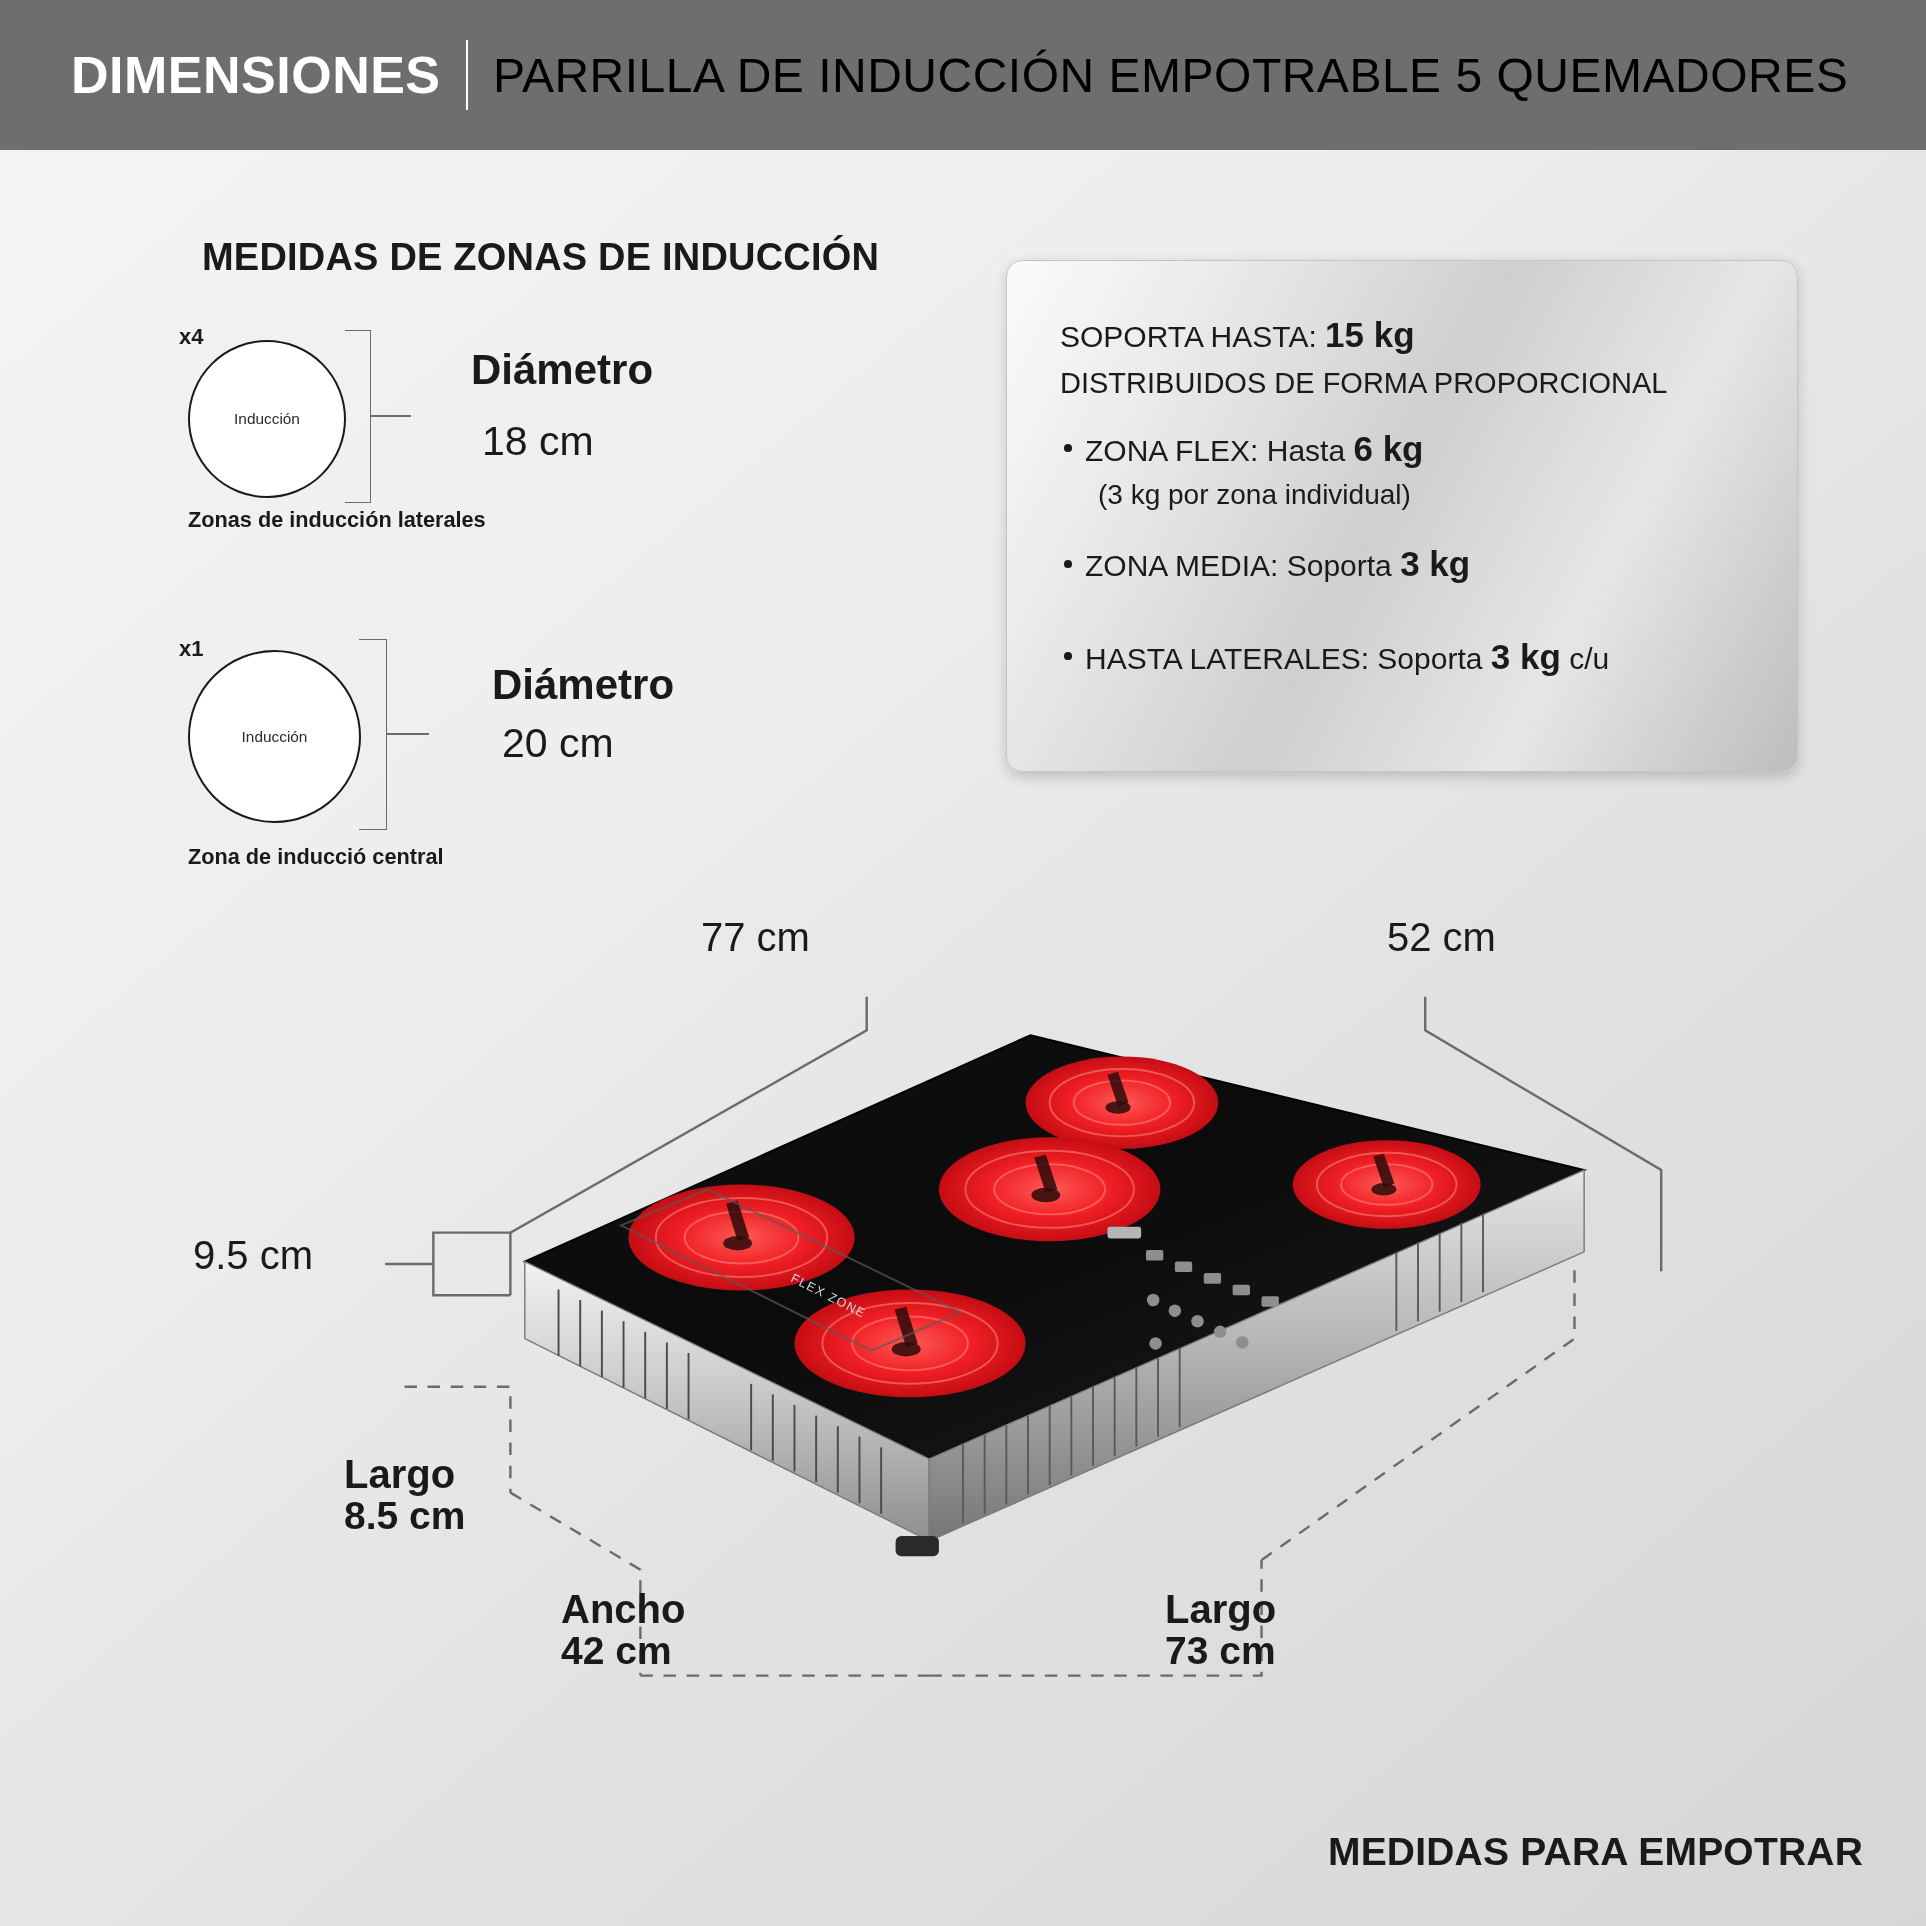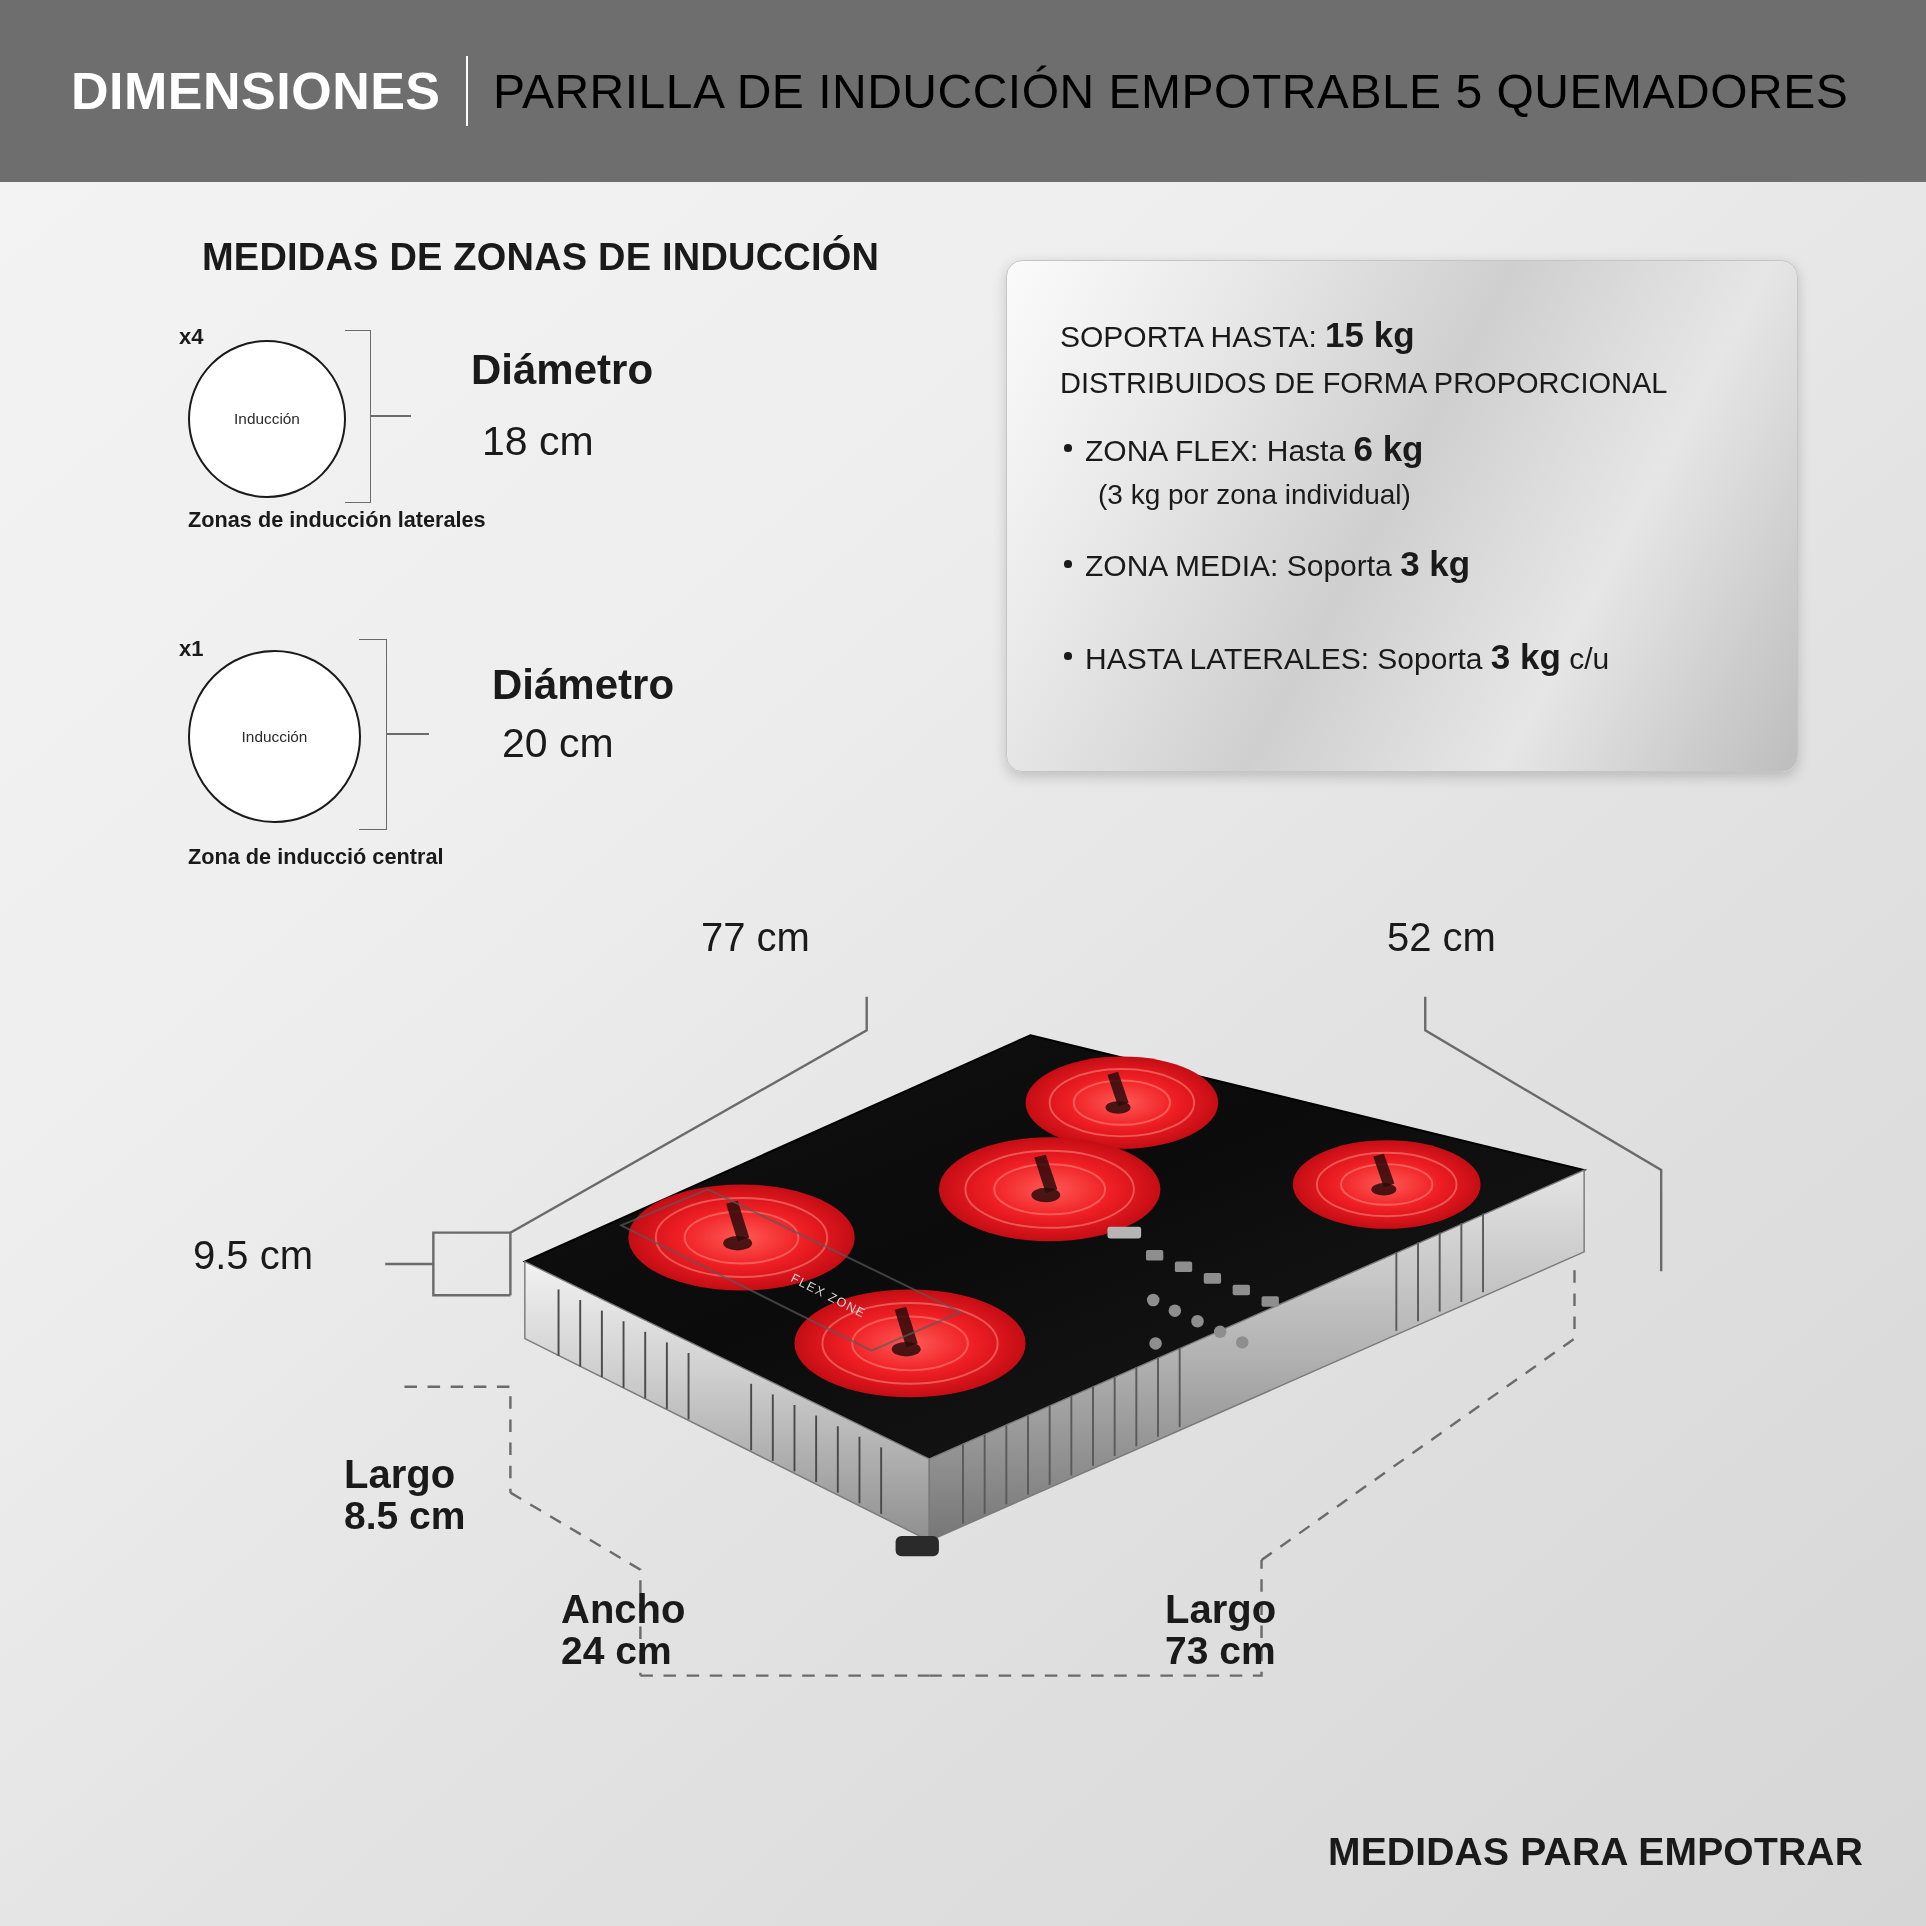--- a/index.html
+++ b/index.html
@@ -15,21 +15,21 @@
     width: 1926px;
     height: 1926px;
     background: linear-gradient(140deg, #f4f4f4 0%, #eeeeee 35%, #e2e2e2 62%, #d6d6d6 100%);
   }
 
   
   .header {
     position: absolute;
     left: 0; top: 0;
     width: 1926px;
-    height: 182px;
+    height: 150px;
     background: #6e6e6e;
     display: flex;
     align-items: center;
   }
   .header-title {
     color: #ffffff;
     font-size: 52px;
     font-weight: bold;
     letter-spacing: 0.5px;
     margin-left: 71px;
@@ -400,21 +400,21 @@
   <div class="dim-single" style="left:1387px; top:915px;">52 cm</div>
   <div class="dim-single" style="left:193px; top:1233px;">9.5 cm</div>
 
   <div class="dim-label" style="left:344px; top:1454px;">
     <span class="big">Largo</span>
     <span class="val">8.5 cm</span>
   </div>
 
   <div class="dim-label" style="left:561px; top:1589px;">
     <span class="big">Ancho</span>
-    <span class="val">24 cm</span>
+    <span class="val">42 cm</span>
   </div>
 
   <div class="dim-label" style="left:1165px; top:1589px;">
     <span class="big">Largo</span>
     <span class="val">73 cm</span>
   </div>
 
   <div class="footer-note">MEDIDAS PARA EMPOTRAR</div>
 </div>
 

